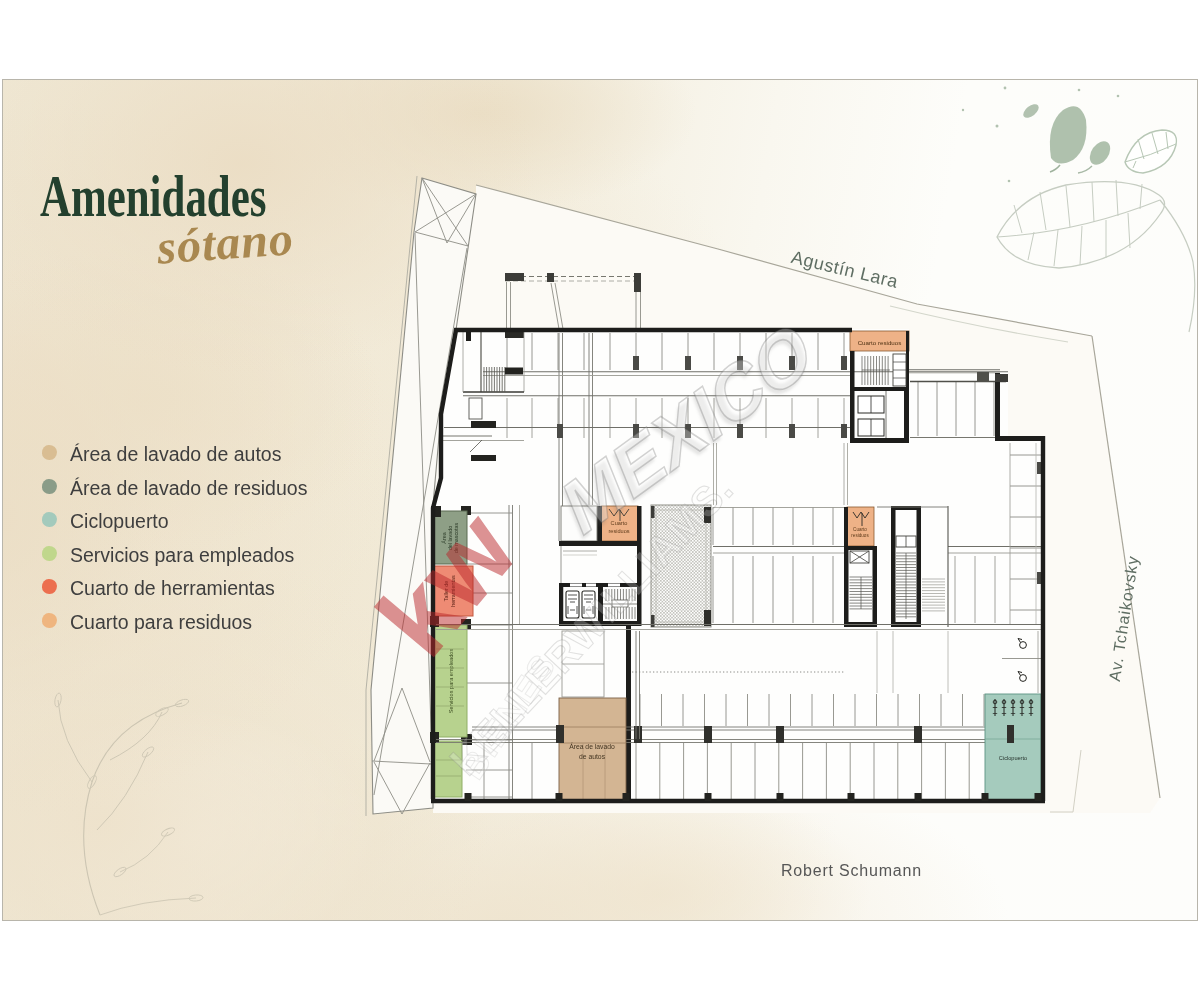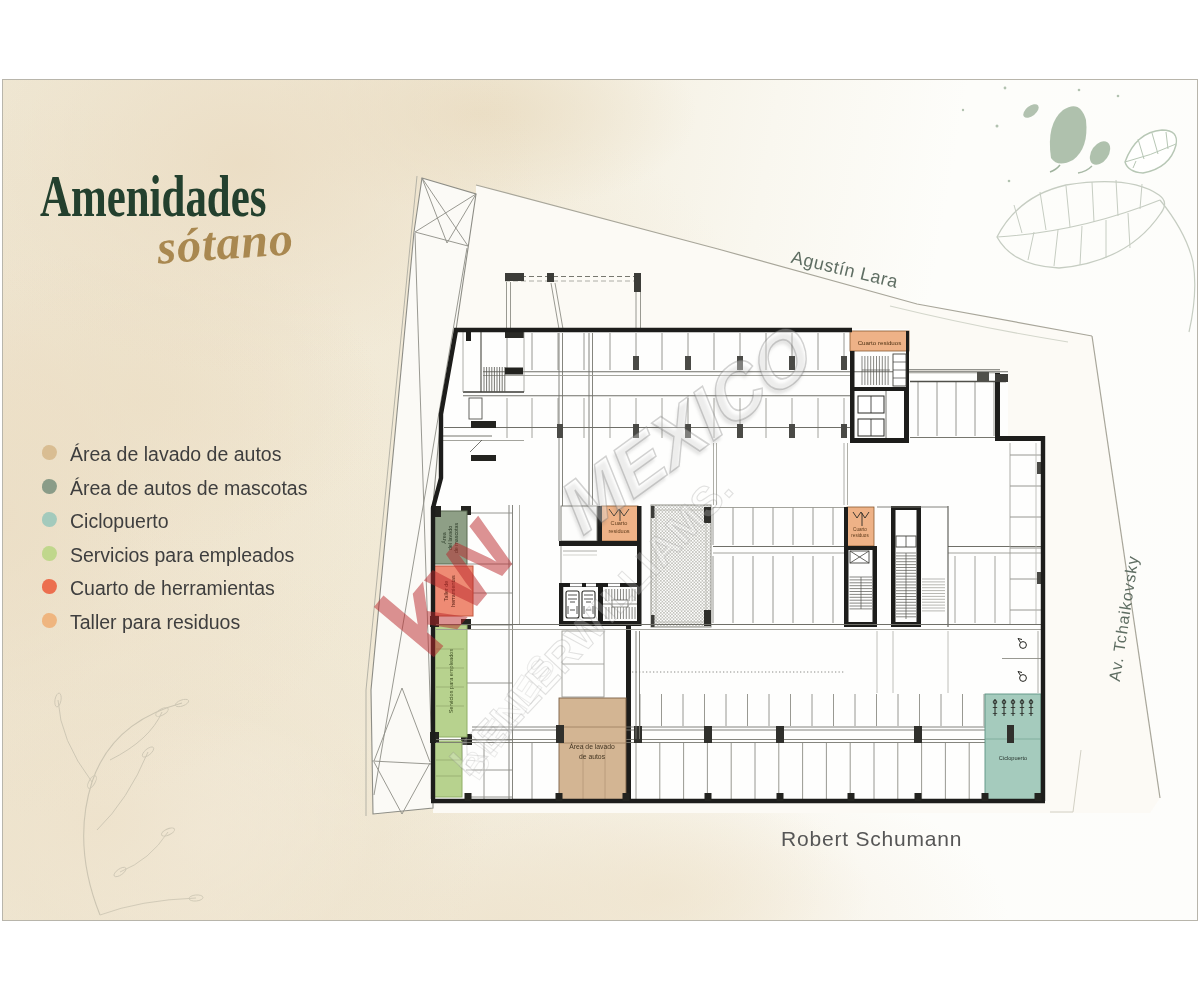--- a/index.html
+++ b/index.html
@@ -39,41 +39,41 @@
 
 <div class="legend">
 
 <div class="lrow">
         <span class="ldot" style="background:#d9bd92"></span>
         <span class="ltxt">Área de lavado de autos</span>
       </div>
 
 <div class="lrow">
         <span class="ldot" style="background:#8a9c88"></span>
-        <span class="ltxt">Área de autos de mascotas</span>
+        <span class="ltxt">Área de lavado de residuos</span>
       </div>
 
 <div class="lrow">
         <span class="ldot" style="background:#a3cabc"></span>
         <span class="ltxt">Ciclopuerto</span>
       </div>
 
 <div class="lrow">
         <span class="ldot" style="background:#c0d78c"></span>
         <span class="ltxt">Servicios para empleados</span>
       </div>
 
 <div class="lrow">
         <span class="ldot" style="background:#ec6f4f"></span>
         <span class="ltxt">Cuarto de herramientas</span>
       </div>
 
 <div class="lrow">
         <span class="ldot" style="background:#efb57f"></span>
-        <span class="ltxt">Taller para residuos</span>
+        <span class="ltxt">Cuarto para residuos</span>
       </div>
 </div>
 
 <svg style="position:absolute;left:0;top:0" width="1200" height="1000" viewBox="0 0 1200 1000">
 <defs>
 <pattern id="hatch" width="3.2" height="3.2" patternUnits="userSpaceOnUse">
 <path d="M0,3.2 L3.2,0 M-0.8,0.8 L0.8,-0.8 M2.4,4 L4,2.4 M0,0 L3.2,3.2 M-0.8,2.4 L0.8,4 M2.4,-0.8 L4,0.8" stroke="#a8a8a0" stroke-width="0.55"></path>
 </pattern>
 </defs>
 
@@ -690,19 +690,19 @@
         <ellipse cx="196" cy="898" rx="7" ry="3" transform="rotate(-5 196 898)" fill="none" stroke="#cfc8b5" stroke-width="0.9"></ellipse>
         <ellipse cx="92" cy="782" rx="7" ry="3" transform="rotate(-60 92 782)" fill="none" stroke="#cfc8b5" stroke-width="0.9"></ellipse>
         <ellipse cx="120" cy="872" rx="7" ry="3" transform="rotate(-35 120 872)" fill="none" stroke="#cfc8b5" stroke-width="0.9"></ellipse>
       </g>
 </svg>
 
 <div class="street" style="left:794px;top:247px;transform:rotate(13.5deg);transform-origin:left top;font-size:18px;letter-spacing:0.6px;">Agustín Lara</div>
 
 <div class="street" style="left:1106px;top:680px;transform:rotate(-81.5deg);transform-origin:left top;font-size:16px;letter-spacing:1px;">Av. Tchaikovsky</div>
 
-<div class="street" style="left:781px;top:827px;color:#565656;font-size:21px;">Robert Schumann</div>
+<div class="street" style="left:781px;top:862px;color:#565656;font-size:16px;">Robert Schumann</div>
 
 <div style="position:absolute;left:447px;top:584px;transform:translate(-50%,-50%) rotate(-50deg);font-weight:bold;font-size:108px;color:rgba(185,38,42,0.5);line-height:1;">kw</div>
 <div style="position:absolute;left:688px;top:428px;transform:translate(-50%,-50%) rotate(-36deg) skewX(-14deg);font-weight:bold;font-size:74px;letter-spacing:0px;color:rgba(255,255,255,0.30);-webkit-text-stroke:1.5px rgba(110,110,110,0.30);text-shadow:-3px 3px 3px rgba(90,90,90,0.15);white-space:nowrap;">MEXICO</div>
 <div style="position:absolute;left:592px;top:625px;transform:translate(-50%,-50%) rotate(-47deg);font-weight:bold;font-size:41px;letter-spacing:1px;color:rgba(255,255,255,0.22);-webkit-text-stroke:1.1px rgba(125,125,125,0.22);white-space:nowrap;">KELLERWILLIAMS.</div>
 <div style="position:absolute;left:508px;top:716px;transform:translate(-50%,-50%) rotate(-56deg);font-weight:bold;font-size:35px;letter-spacing:2px;color:rgba(255,255,255,0.20);-webkit-text-stroke:1px rgba(150,150,150,0.18);white-space:nowrap;">BIENES</div>
 </div>
 
 </body></html>

